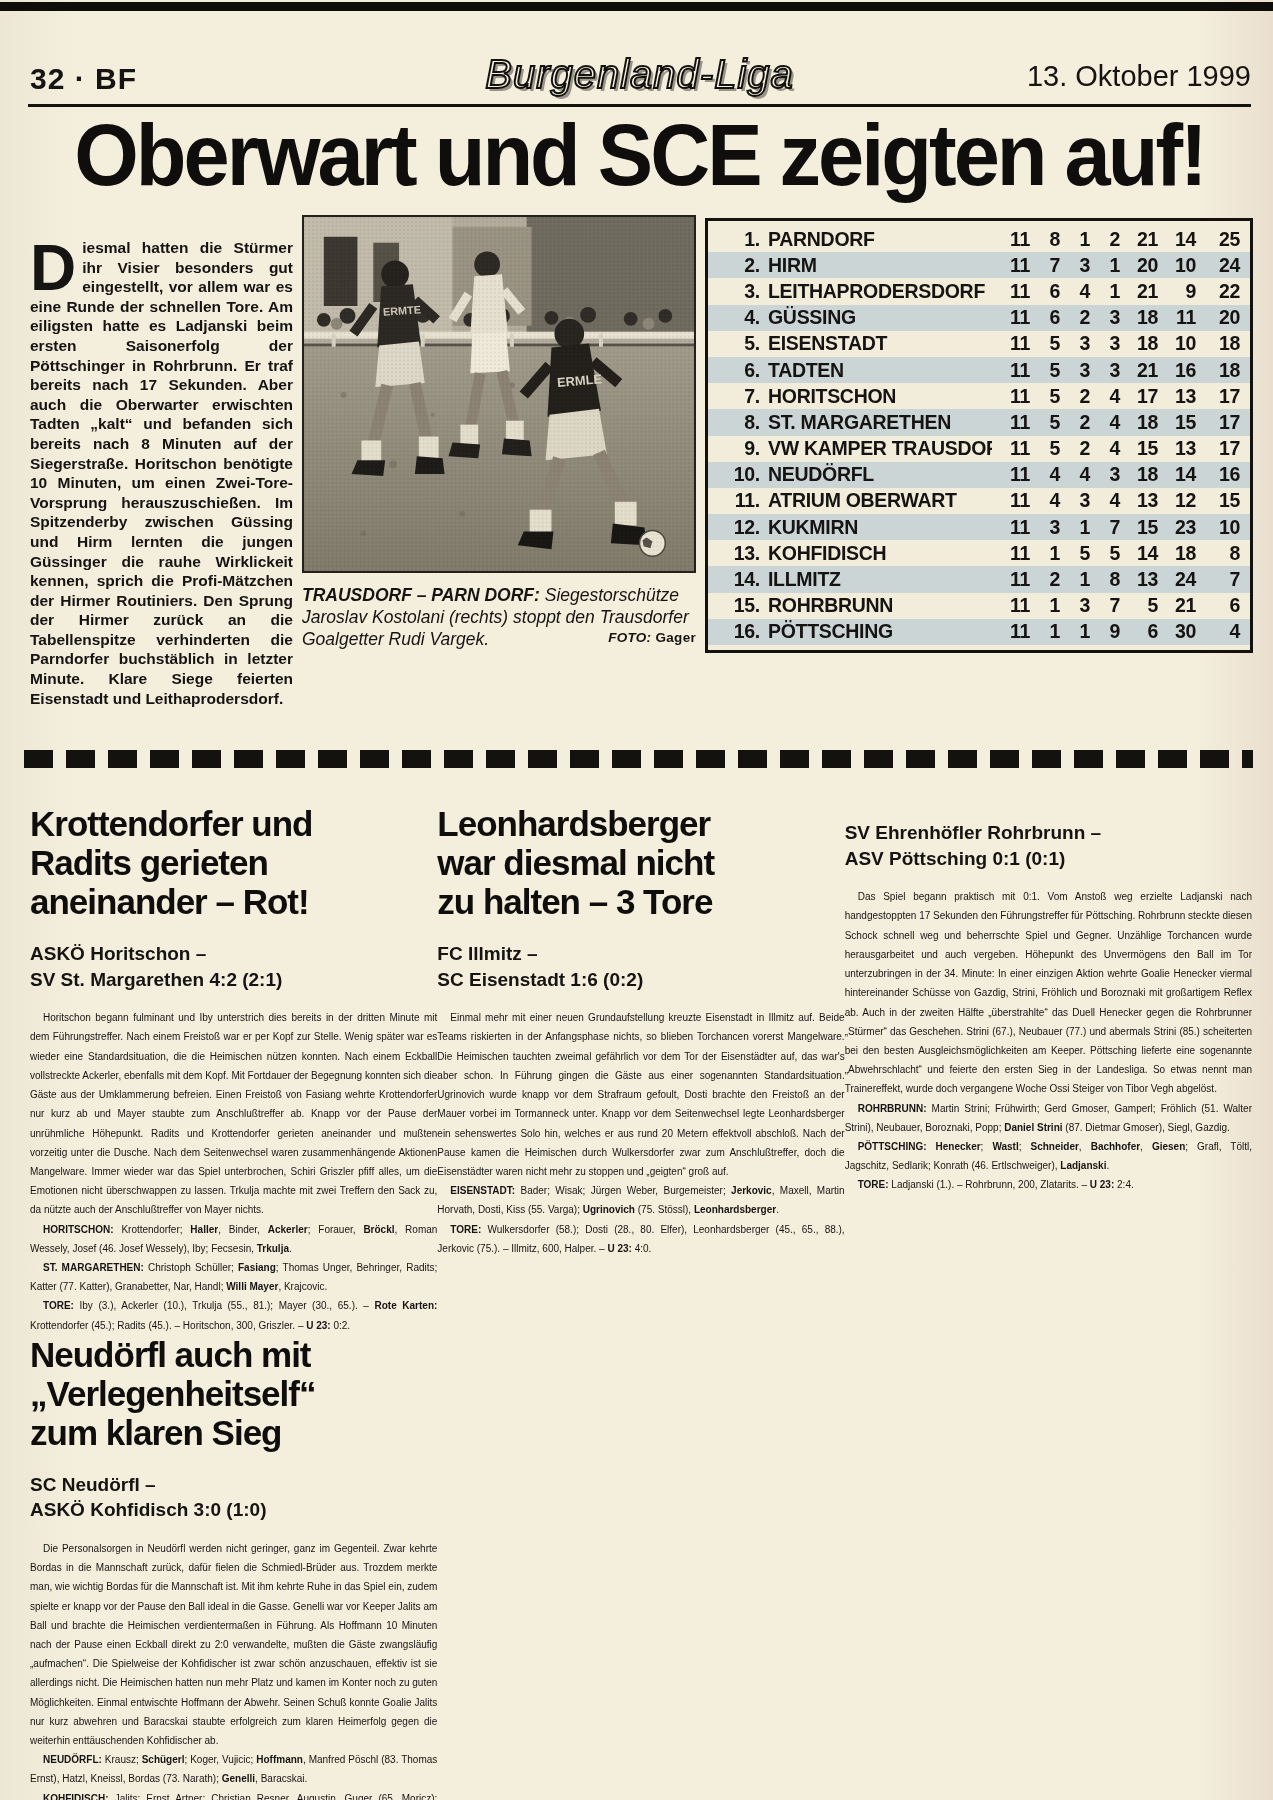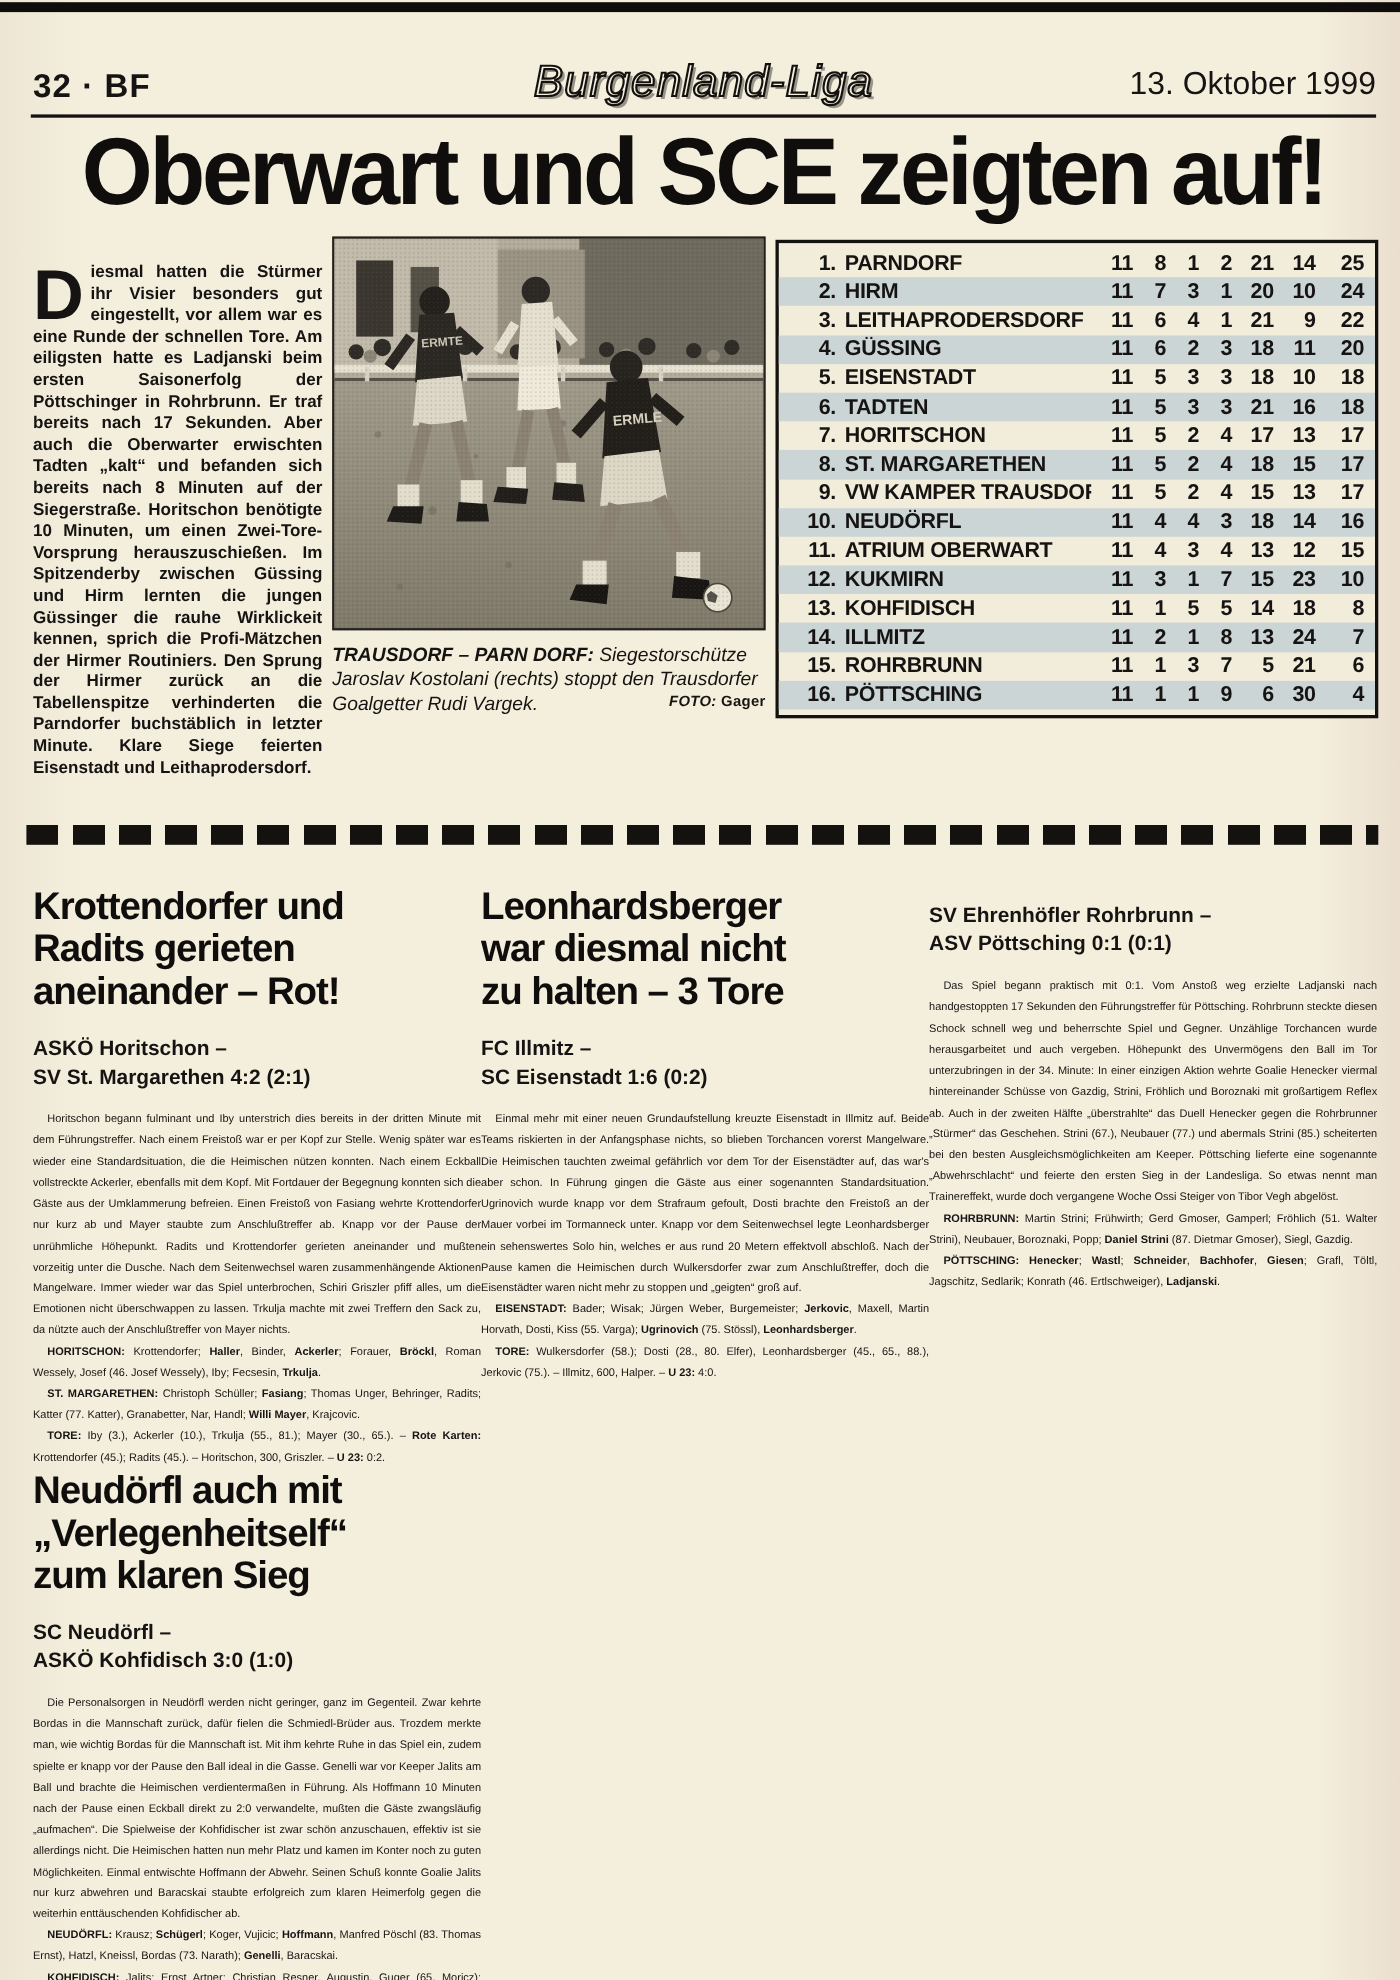--- a/index.html
+++ b/index.html
@@ -405,20 +405,21 @@
     </div>
   </div>
 
   <div class="article">
     <div class="art-subhead">SV Ehrenhöfler Rohrbrunn –
 ASV Pöttsching 0:1 (0:1)</div>
     <div class="art-body">
       <p>Das Spiel begann praktisch mit 0:1. Vom Anstoß weg erzielte Ladjanski nach handgestoppten 17 Sekunden den Führungstreffer für Pöttsching. Rohrbrunn steckte diesen Schock schnell weg und beherrschte Spiel und Gegner. Unzählige Torchancen wurde herausgarbeitet und auch vergeben. Höhepunkt des Unvermögens den Ball im Tor unterzubringen in der 34. Minute: In einer einzigen Aktion wehrte Goalie Henecker viermal hintereinander Schüsse von Gazdig, Strini, Fröhlich und Boroznaki mit großartigem Reflex ab. Auch in der zweiten Hälfte „überstrahlte“ das Duell Henecker gegen die Rohrbrunner „Stürmer“ das Geschehen. Strini (67.), Neubauer (77.) und abermals Strini (85.) scheiterten bei den besten Ausgleichsmöglichkeiten am Keeper. Pöttsching lieferte eine sogenannte „Abwehrschlacht“ und feierte den ersten Sieg in der Landesliga. So etwas nennt man Trainereffekt, wurde doch vergangene Woche Ossi Steiger von Tibor Vegh abgelöst.</p>
       <p class="teamline"><b>ROHRBRUNN:</b> Martin Strini; Frühwirth; Gerd Gmoser, Gamperl; Fröhlich (51. Walter Strini), Neubauer, Boroznaki, Popp; <b>Daniel Strini</b> (87. Dietmar Gmoser), Siegl, Gazdig.</p>
       <p class="teamline"><b>PÖTTSCHING:</b> <b>Henecker</b>; <b>Wastl</b>; <b>Schneider</b>, <b>Bachhofer</b>, <b>Giesen</b>;  Grafl, Töltl, Jagschitz, Sedlarik; Konrath (46. Ertlschweiger), <b>Ladjanski</b>.</p>
+      <p class="teamline"><b>TORE:</b> Ladjanski (1.). – Rohrbrunn, 200, Zlatarits. – <b>U 23:</b> 2:4.</p>
     </div>
   </div>
 
   <div class="article">
     <div class="art-headline">Neudörfl auch mit
 „Verlegenheitself“
 zum klaren Sieg</div>
     <div class="art-subhead">SC Neudörfl –
 ASKÖ Kohfidisch 3:0 (1:0)</div>
     <div class="art-body">

